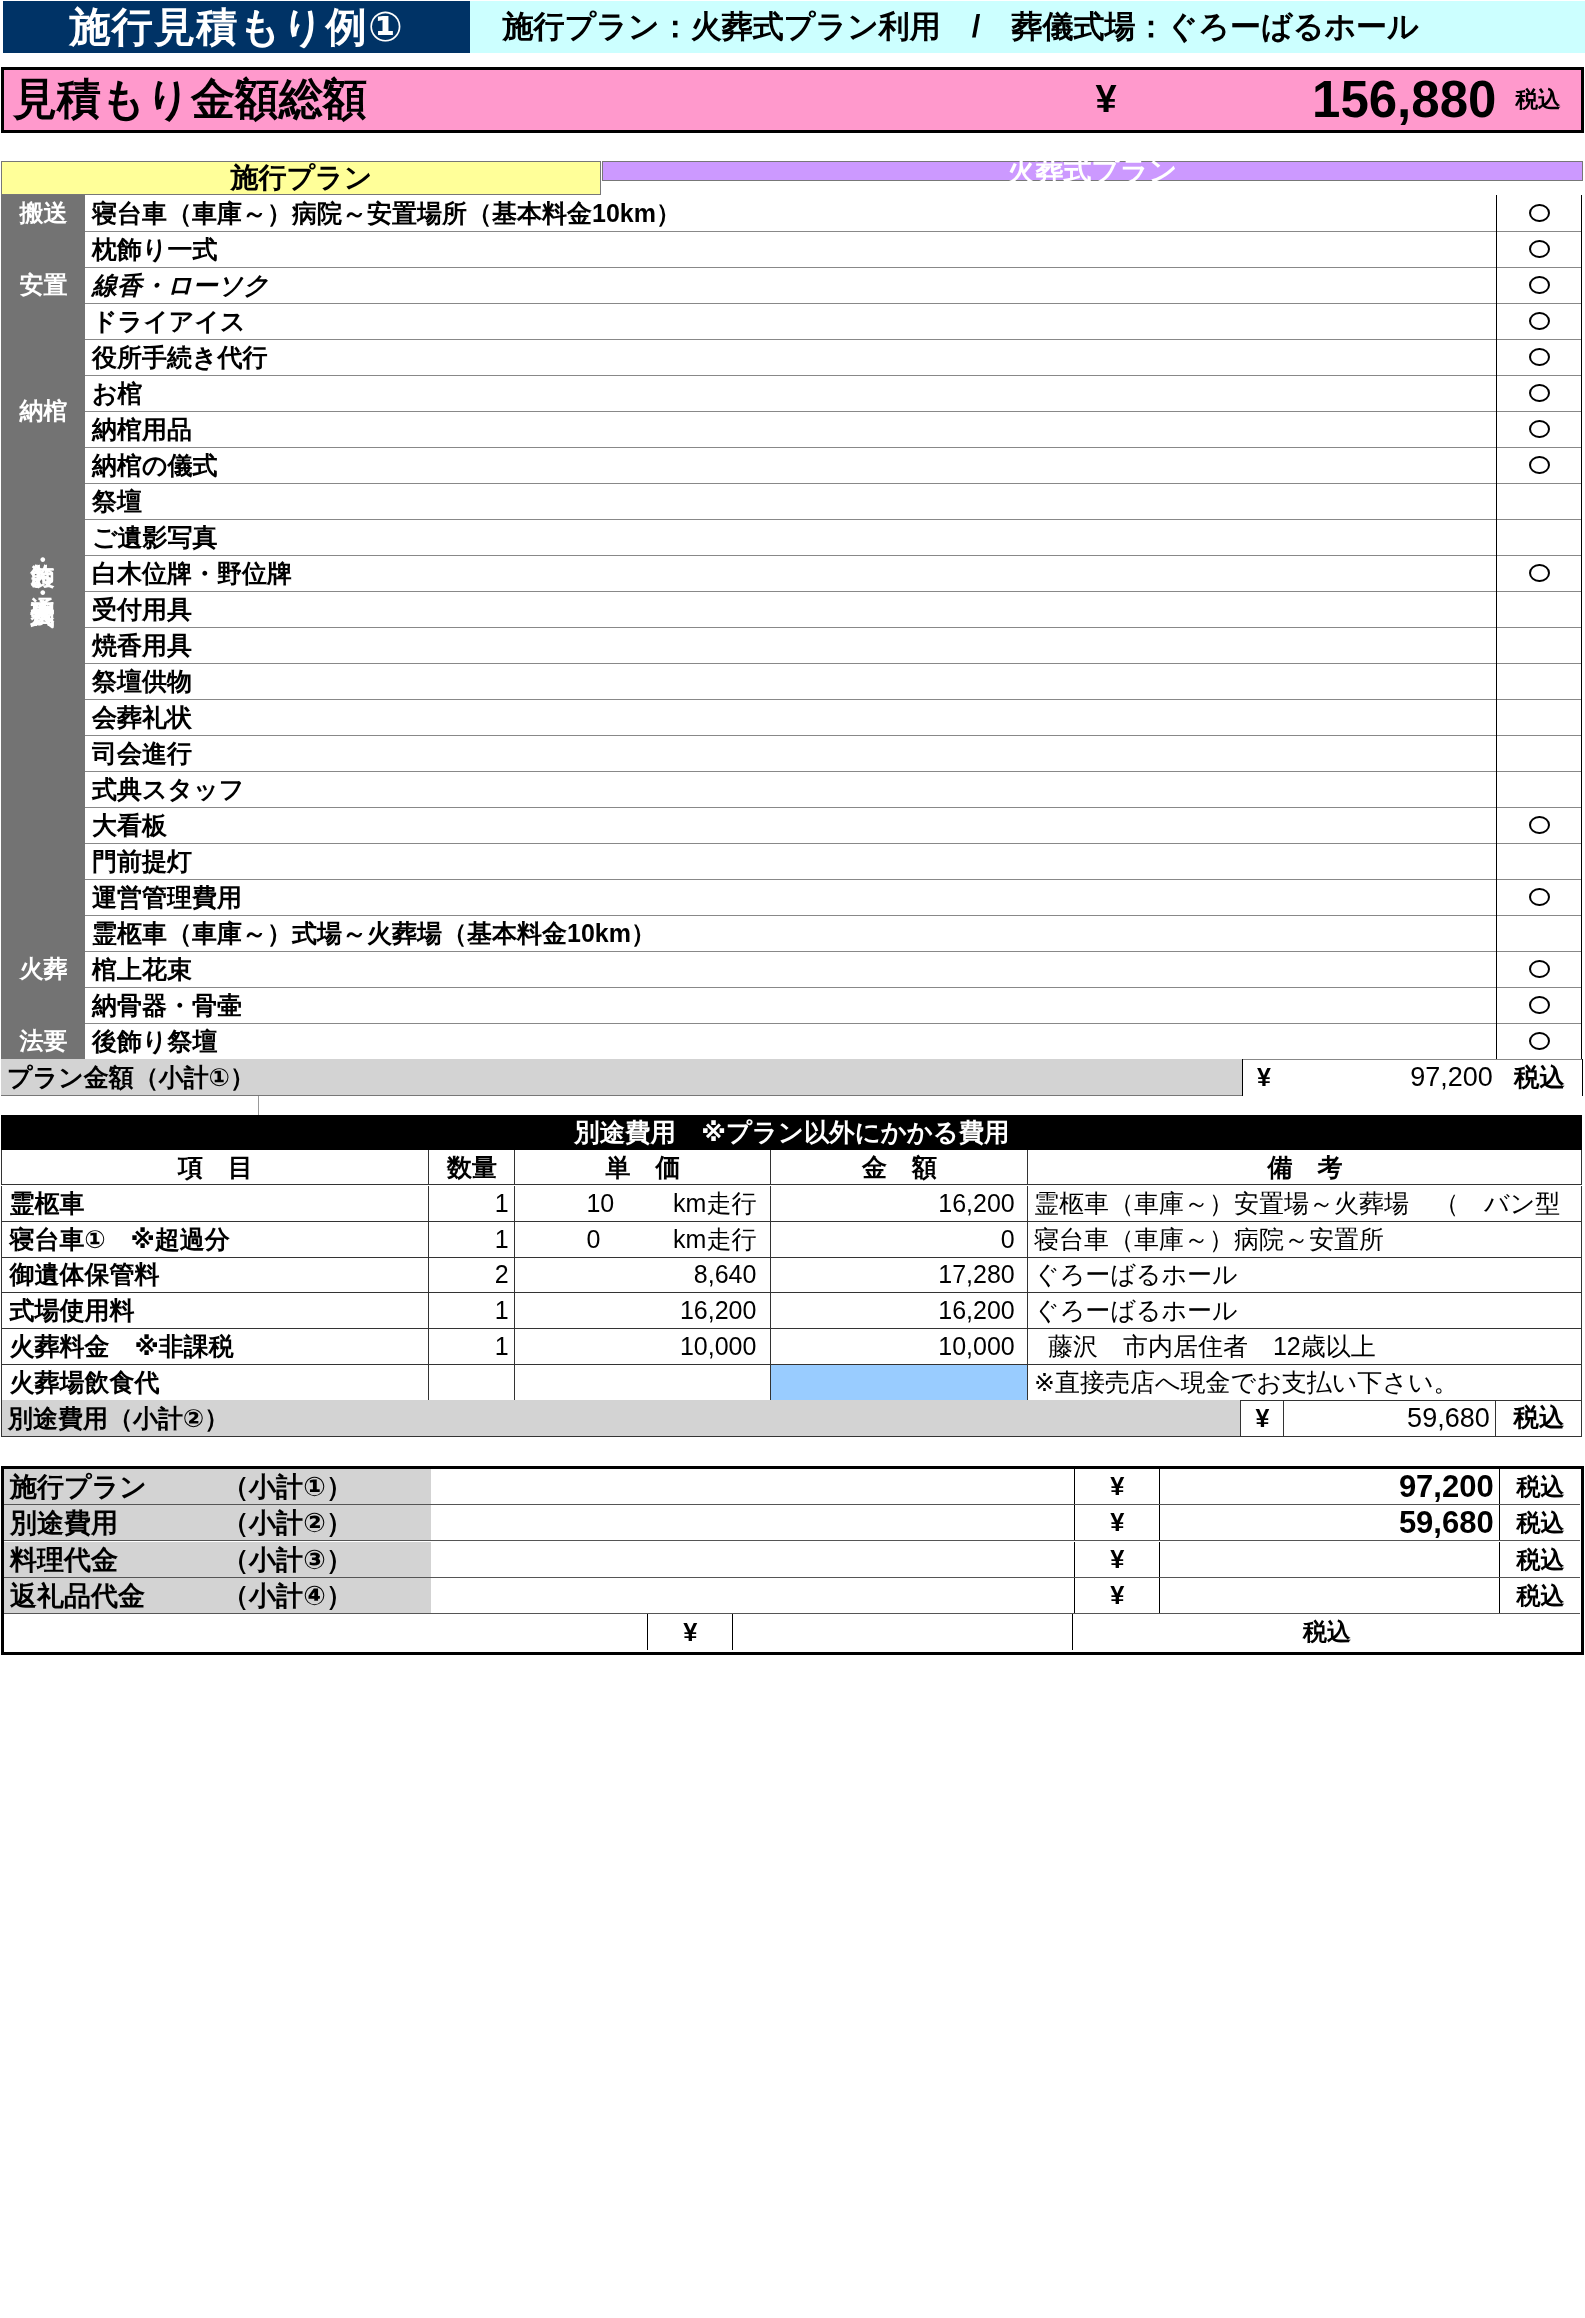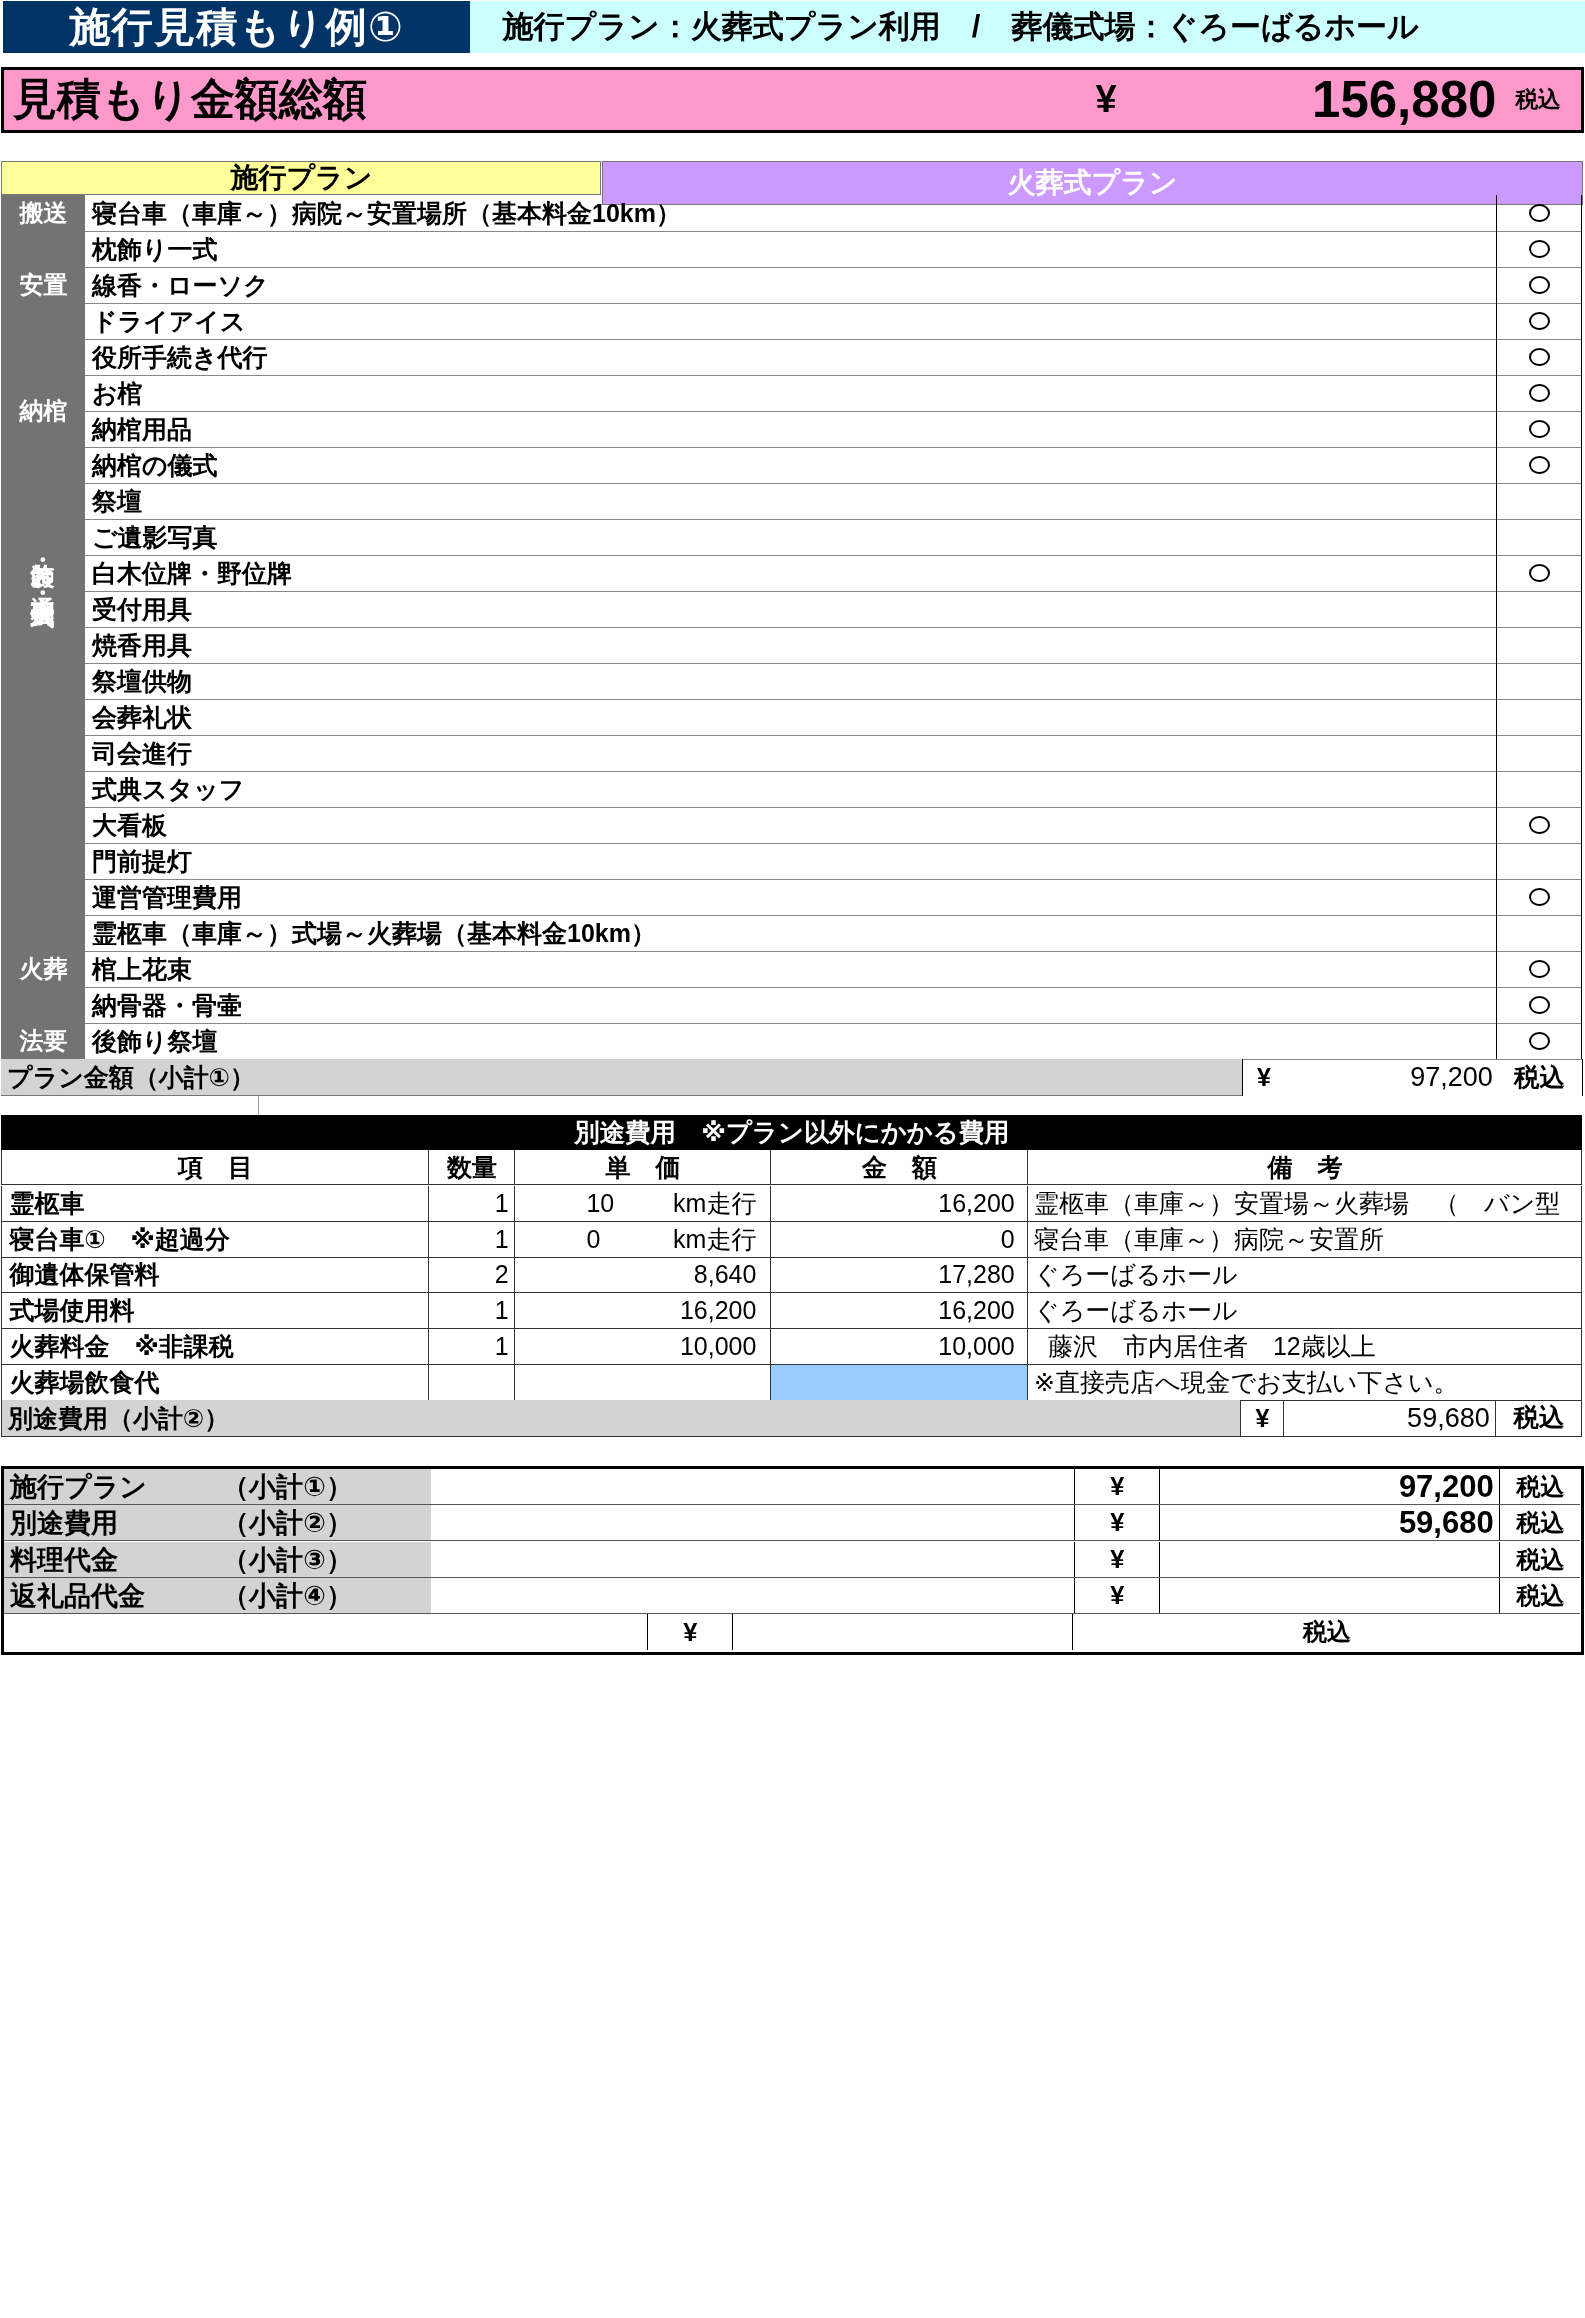--- a/index.html
+++ b/index.html
@@ -21,21 +21,21 @@
   #total-yen { left:1091px; top:0; height:59px; font-size:38px; font-weight:bold;
                display:flex; align-items:center; }
   #total-value { left:1201px; width:291px; top:0; height:59px; font-size:51px;
                  font-weight:bold; display:flex; align-items:center; justify-content:flex-end; }
   #total-tax { left:1511px; top:0; height:59px; font-size:22.6px; font-weight:bold;
                display:flex; align-items:center; }
   
   #plan-head-left { left:1.4px; top:161px; width:600px; height:34px; background:#ffff99;
                     border:0.7px solid #777; font-size:28px; font-weight:bold;
                     display:flex; align-items:center; justify-content:center; }
-  #plan-head-right { left:602px; top:161px; width:981px; height:44px; background:#cc99ff;
+  #plan-head-right { left:602px; top:161px; width:981px; height:20px; background:#cc99ff;
                      border:0.7px solid #777; font-size:28px; font-weight:bold; color:#fff;
                      display:flex; align-items:center; justify-content:center; }
   #plan-cat-col { left:1.4px; top:195px; width:84px; height:864px; background:#737373; }
   .cat-label { position:absolute; left:0; width:84px; color:#fff; font-size:24px;
                font-weight:bold; text-align:center; line-height:27px; }
   .cat-vertical { writing-mode:vertical-rl; text-orientation:upright; left:27px; width:auto;
                   line-height:28px; letter-spacing:1.4px; }
   .plan-row { position:absolute; left:85px; width:1497px; height:36px;
               border-bottom:1.4px solid #888; display:flex; }
   .plan-item { width:1411px; height:100%; font-size:25px; font-weight:bold;
@@ -128,21 +128,21 @@
       <div class="plan-mark">
         <div class="circle"></div>
       </div>
     </div>
     <div class="plan-row" style="top: 231px; font-family: Liberation Serif, serif;">
       <div class="plan-item">枕飾り一式</div>
       <div class="plan-mark">
         <div class="circle"></div>
       </div>
     </div>
-    <div class="plan-row" style="top: 267px;">
+    <div class="plan-row" style="top: 267px; font-style: italic;">
       <div class="plan-item">線香・ローソク</div>
       <div class="plan-mark">
         <div class="circle"></div>
       </div>
     </div>
     <div class="plan-row" style="top: 303px;">
       <div class="plan-item">ドライアイス</div>
       <div class="plan-mark">
         <div class="circle"></div>
       </div>

